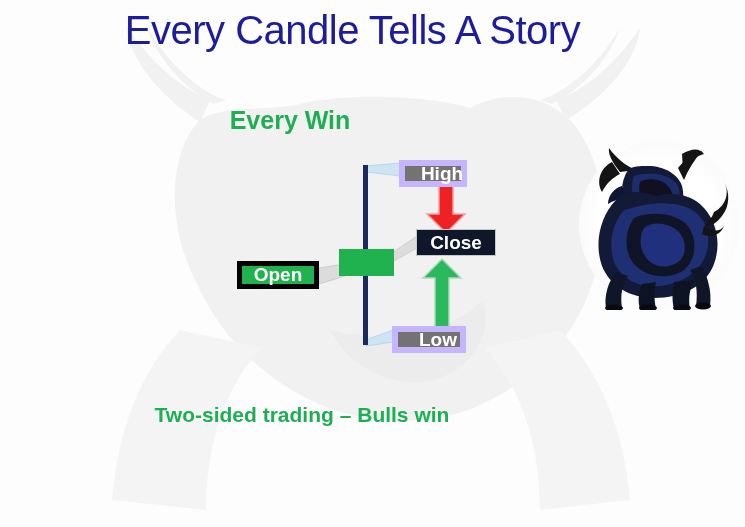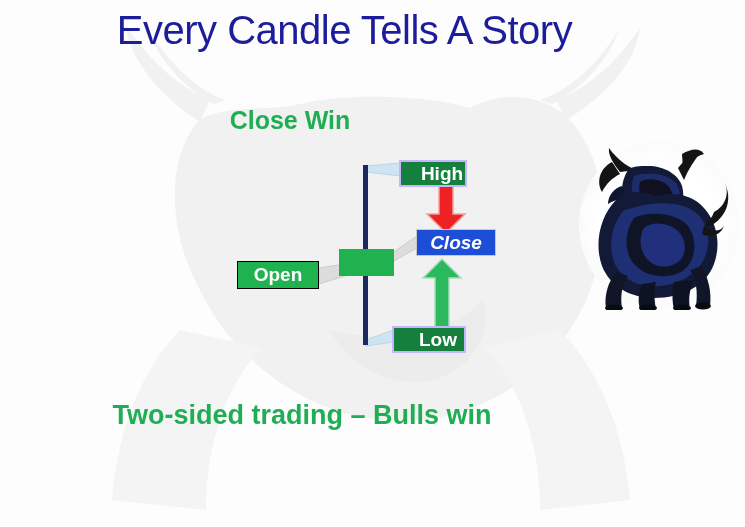--- a/index.html
+++ b/index.html
@@ -26,21 +26,21 @@
     position: absolute;
     left: 0; top: 0;
     width: 745px; height: 527px;
     pointer-events: none;
     z-index: 0;
   }
 
   
   #title {
     position: absolute;
-    left: 2px; top: 8px;
+    left: 10px; top: 8px;
     width: 685px;
     text-align: center;
     font-size: 40px;
     font-weight: 400;
     letter-spacing: -0.5px;
     color: #1d1d9c;
     z-index: 5;
     white-space: nowrap;
   }
 
@@ -68,23 +68,23 @@
     position: absolute;
     box-sizing: border-box;
     display: flex;
     align-items: center;
     justify-content: center;
     color: #ffffff;
     font-size: 19px;
     font-weight: bold;
     z-index: 8;
   }
-  .cc-box.blue   { background: #15803d; border: 2px solid #c4b5fd; padding-left: 18px; }
-  .cc-box.red    { background: #1d4ed8; border: 1px solid #c8c8c8; font-style: italic; }
-  .cc-box.green  { background: #20b24e; border: 1px solid #000000; }
+  .cc-box.blue   { background: #737373; border: 6px solid #c4b5fd; padding-left: 18px; }
+  .cc-box.red    { background: #0f172a; border: 1px solid #c8c8c8; }
+  .cc-box.green  { background: #20b24e; border: 5px solid #000000; }
 
   #box-high  { left: 399px; top: 160px; width: 68px;  height: 27px; }
   #box-close { left: 416px; top: 229px; width: 80px;  height: 27px; }
   #box-open  { left: 237px; top: 261px; width: 82px;  height: 28px; }
   #box-low   { left: 392px; top: 326px; width: 74px;  height: 27px; }
 
   
   #wick {
     position: absolute;
     left: 363px; top: 165px;
@@ -114,21 +114,21 @@
     z-index: 5;
   }
 
   
   #caption {
     position: absolute;
     left: 0; top: 398px;
     width: 604px;
     text-align: center;
     color: #1fae54;
-    font-size: 27px;
+    font-size: 21px;
     font-weight: bold;
     line-height: 34px;
     z-index: 5;
   }
   #caption div { white-space: nowrap; }
 </style>
 </head>
 <body>
 
 <div id="slide">
@@ -152,21 +152,21 @@
 
       <path d="M180 330 C140 372 118 430 112 500 L206 510
                C206 444 226 384 262 348 Z" fill="#f4f4f4"></path>
       <path d="M560 330 C600 372 624 430 630 500 L540 510
                C540 444 520 384 484 348 Z" fill="#f4f4f4"></path>
     </g>
   </svg>
 
   <div id="title">Every Candle Tells A Story</div>
 
-  <div id="subtitle">Close Win</div>
+  <div id="subtitle">Every Win</div>
 
   <div id="diagram">
 
     <svg width="745" height="527" style="position:absolute;left:0;top:0;z-index:5;">
 
       <polygon points="366,166 400,163 400,176 366,172" fill="#cfe4f2" stroke="#b8d7ec" stroke-width="1"></polygon>
 
       <polygon points="392,253 417,236 417,248 392,262" fill="#dcdcdc" stroke="#cccccc" stroke-width="1"></polygon>
 
       <polygon points="319,268 345,264 345,276 319,284" fill="#dcdcdc" stroke="#cccccc" stroke-width="1"></polygon>

